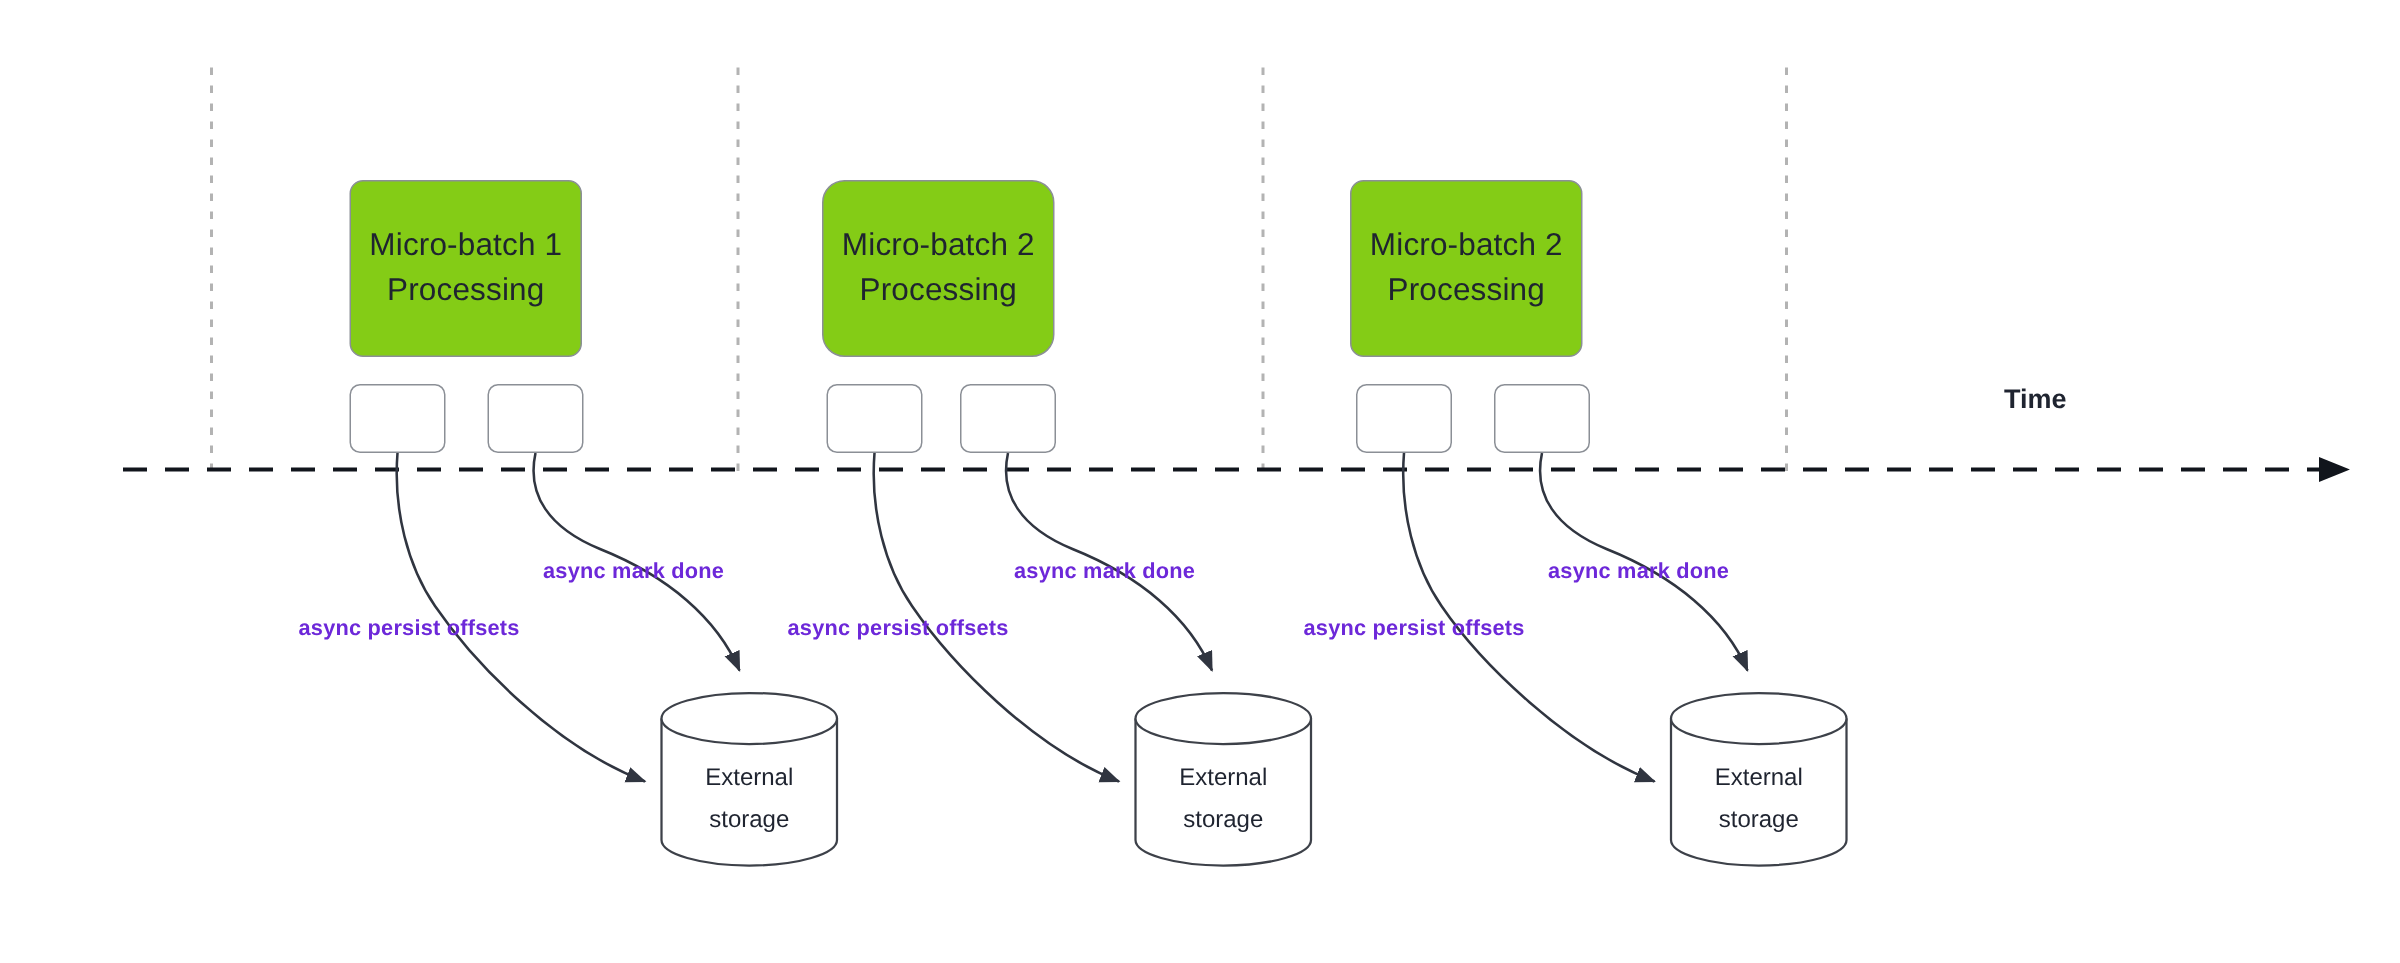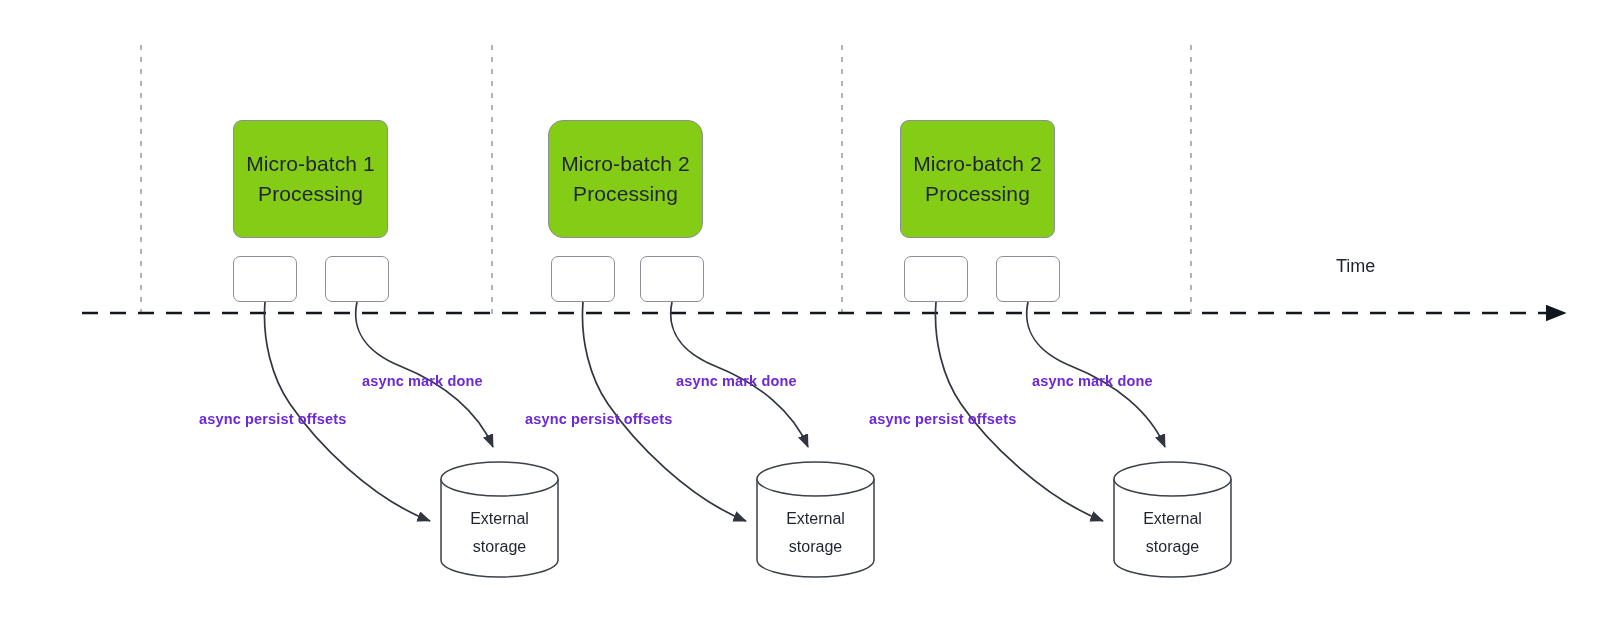--- a/index.html
+++ b/index.html
@@ -159,15 +159,15 @@
     <span class="batch-label">Micro-batch 2
 Processing</span>
   </div>
   <div class="task-box" style="left:904px; top:256px; width:64px; height:46px;"></div>
   <div class="task-box" style="left:996px; top:256px; width:64px; height:46px;"></div>
   <div class="edge-label" style="left:869px; top:411px;">async persist offsets</div>
   <div class="edge-label" style="left:1032px; top:373px;">async mark done</div>
   <div class="store-label" style="left:1114px; top:505px; width:117px;">External
 storage</div>
 
-  <div class="time-label" style="left:1336px; top:256px;">Time</div>
+  <div class="time-label" style="left:1336px; top:256px;font-weight:bold;">Time</div>
 
 </div>
 
 </body></html>

